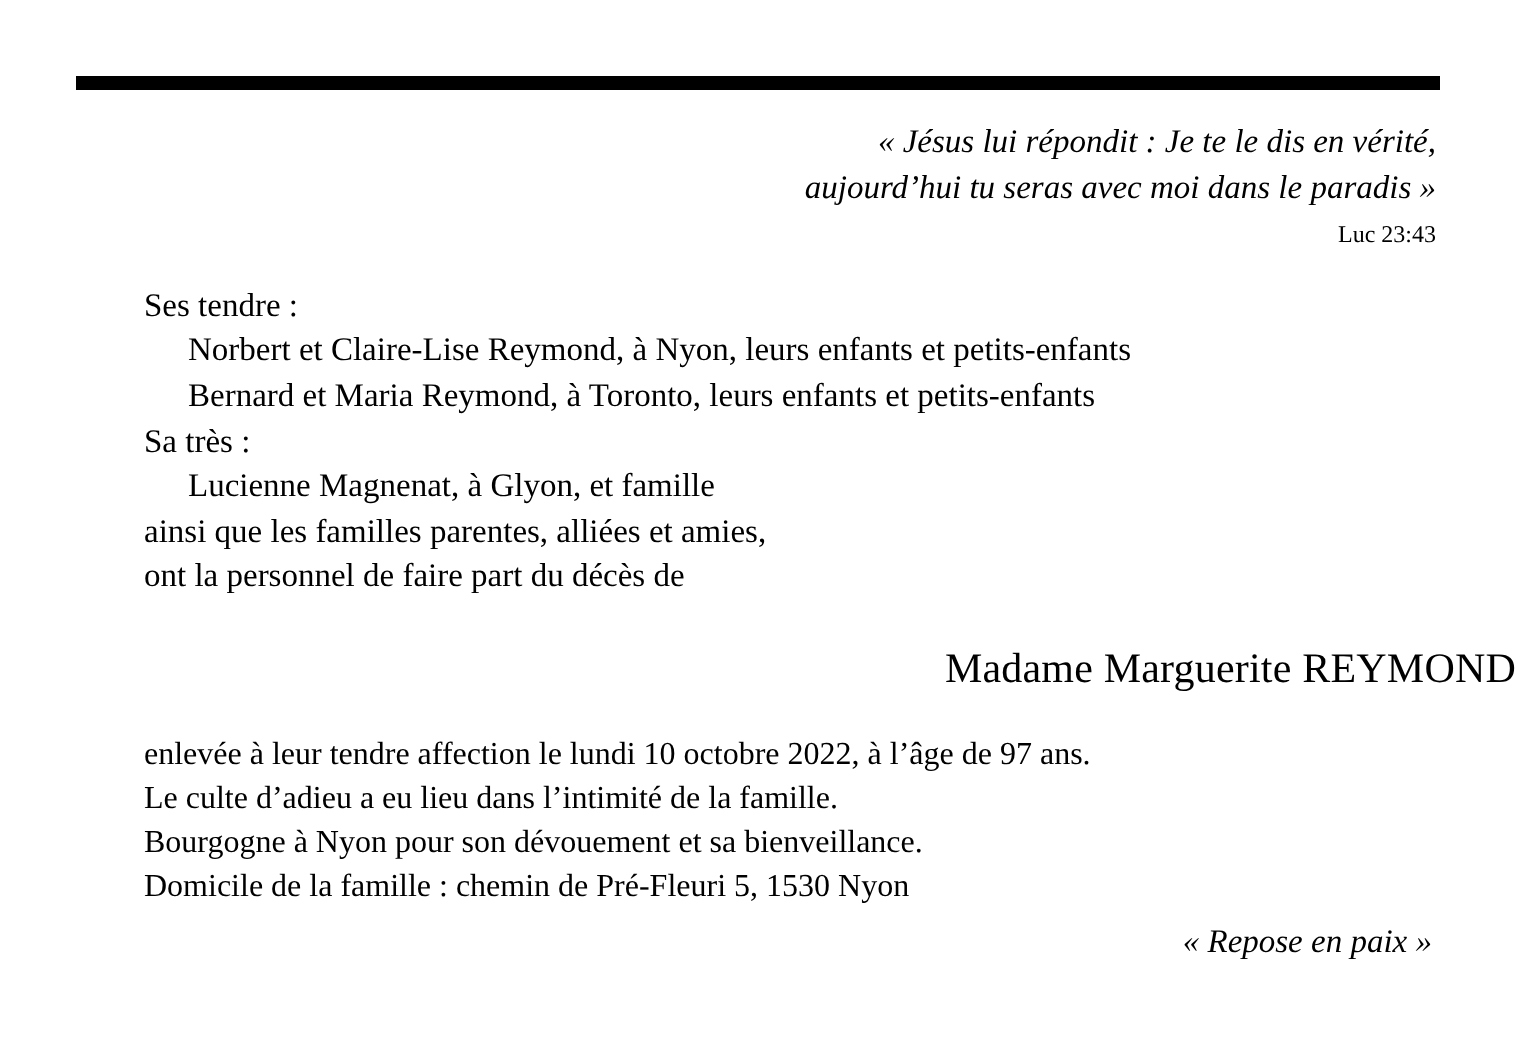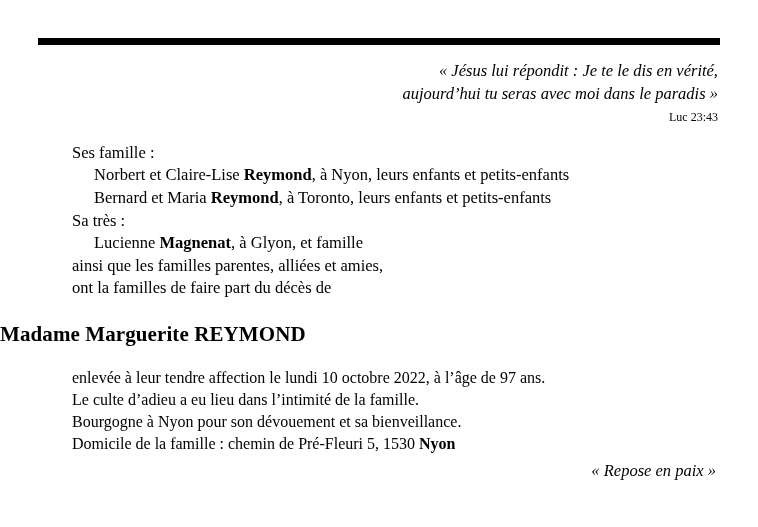--- a/index.html
+++ b/index.html
@@ -47,25 +47,25 @@
     font-size: 12px;
   }
 
   .family-block {
     margin: 16px 0 0 72px;
     font-size: 16.5px;
     line-height: 1.37;
   }
   .family-block .line { display: block; white-space: nowrap; }
   .indent { padding-left: 22px; }
-  .bold { font-weight: bold; text-align: right; }
+  .bold { font-weight: normal; text-align: right; }
 
   .deceased-name {
-    text-align: left;
-    font-weight: bold;
+    text-align: right;
+    font-weight: normal;
     font-size: 21px;
     margin-top: 22px;
     letter-spacing: 0.1px;
   }
 
   .details-block {
     margin: 20px 0 0 72px;
     font-size: 16px;
     line-height: 1.37;
     width: 620px;
@@ -86,27 +86,27 @@
 
   <div class="rule rule-top"></div>
 
   <div class="quote-block">
     <span class="quote-line">« Jésus lui répondit : Je te le dis en vérité,</span>
     <span class="quote-line">aujourd’hui tu seras avec moi dans le paradis »</span>
     <span class="quote-ref">Luc 23:43</span>
   </div>
 
   <div class="family-block">
-    <span class="line">Ses famille :</span>
+    <span class="line">Ses tendre :</span>
     <span class="line indent"><span>Norbert et Claire-Lise </span><span class="bold">Reymond</span><span>, à Nyon, leurs enfants et petits-enfants</span></span>
     <span class="line indent"><span>Bernard et Maria </span><span class="bold">Reymond</span><span>, à Toronto, leurs enfants et petits-enfants</span></span>
     <span class="line">Sa très :</span>
     <span class="line indent"><span>Lucienne </span><span class="bold">Magnenat</span><span>, à Glyon, et famille</span></span>
     <span class="line">ainsi que les familles parentes, alliées et amies,</span>
-    <span class="line">ont la familles de faire part du décès de</span>
+    <span class="line">ont la personnel de faire part du décès de</span>
   </div>
 
   <div class="deceased-name">Madame Marguerite REYMOND</div>
 
   <div class="details-block">
     <span class="line">enlevée à leur tendre affection le lundi 10 octobre 2022, à l’âge de 97 ans.</span>
     <span class="line">Le culte d’adieu a eu lieu dans l’intimité de la famille.</span>
     <span class="line">Bourgogne à Nyon pour son dévouement et sa bienveillance.</span>
     <span class="line"><span>Domicile de la famille : chemin de Pré-Fleuri 5, 1530 </span><span class="bold">Nyon</span></span>
   </div>

